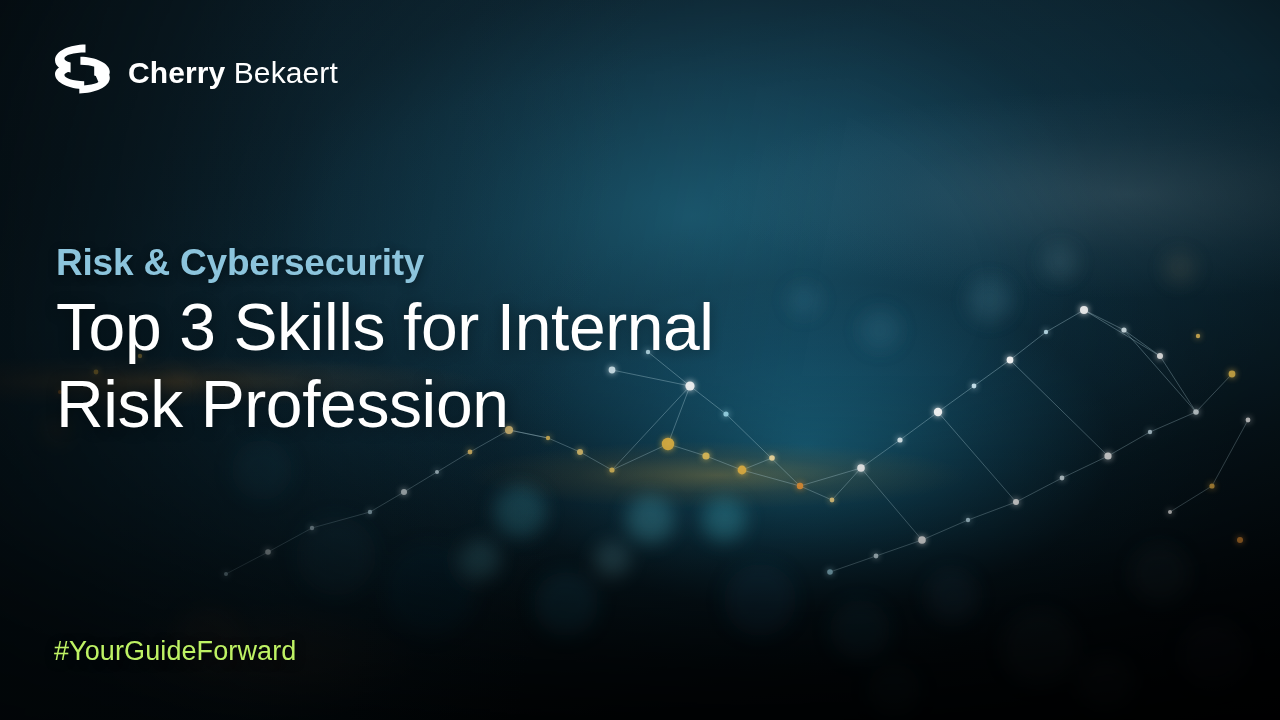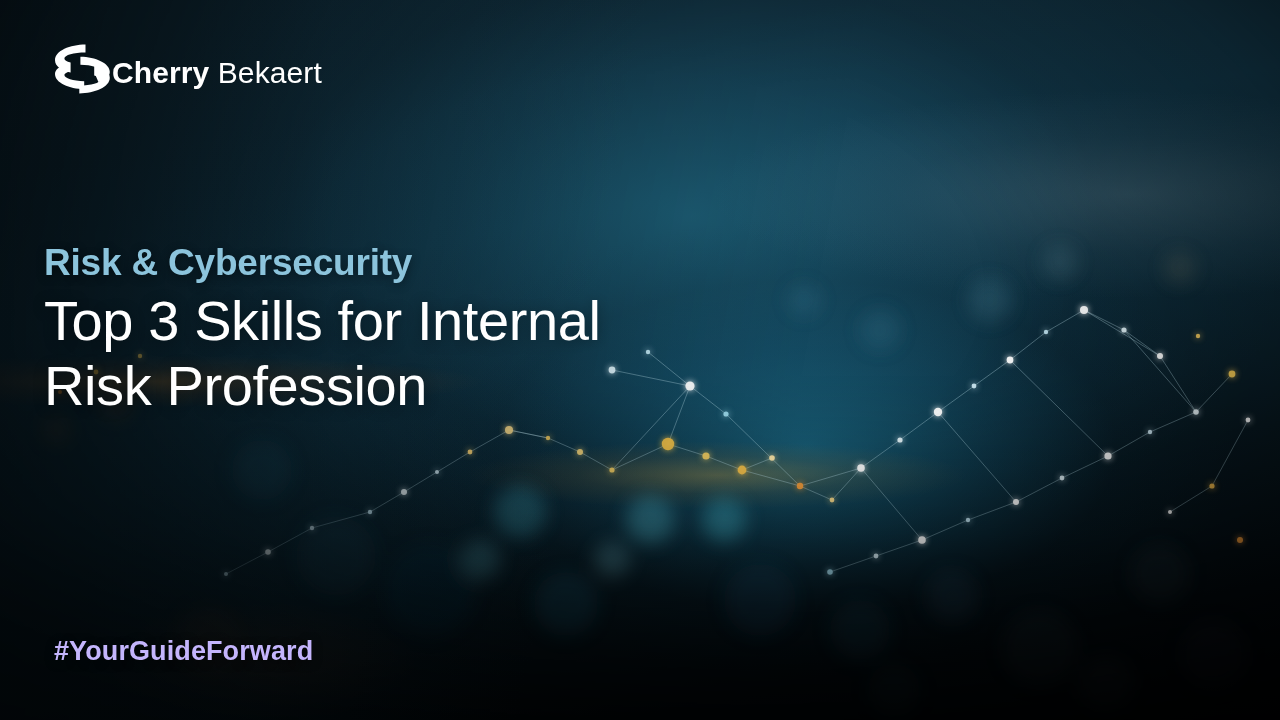--- a/index.html
+++ b/index.html
@@ -108,67 +108,67 @@
   #bg-mesh, #bg-bokeh { inset: 0; }
   #bg-mesh svg, #bg-bokeh svg { display: block; width: 1280px; height: 720px; }
 
   
   #logo {
     position: absolute;
     left: 52px;
     top: 42px;
     display: flex;
     align-items: center;
-    gap: 0;
+    gap: 16px;
   }
   #logo-mark { width: 60px; height: 62px; display: block; }
   #logo-word {
     font-size: 30px;
     letter-spacing: 0.1px;
     color: #ffffff;
     white-space: nowrap;
     line-height: 1;
   }
   #logo-word .w1 { font-weight: 700; }
   #logo-word .w2 { font-weight: 300; }
 
   
   #headline-block {
     position: absolute;
-    left: 44px;
+    left: 56px;
     top: 243px;
     width: 840px;
   }
   #eyebrow {
     font-size: 37px;
     font-weight: 700;
     line-height: 1.08;
     color: #8cc4dc;
     letter-spacing: -0.2px;
     margin: 0 0 6px 0;
     text-shadow: 0 2px 10px rgba(0,0,0,0.45);
   }
   #title {
     margin: 0;
-    font-size: 56px;
+    font-size: 66px;
     font-weight: 300;
     line-height: 1.16;
     color: #ffffff;
     letter-spacing: -0.4px;
     text-shadow: 0 2px 14px rgba(0,0,0,0.40);
   }
   #title .tline { display: block; }
 
   #hashtag {
     position: absolute;
     left: 54px;
     top: 636px;
     font-size: 27px;
-    font-weight: 700;
-    color: #c4b5fd;
+    font-weight: 400;
+    color: #bef264;
     letter-spacing: 0.1px;
     text-shadow: 0 2px 10px rgba(0,0,0,0.55);
   }
 </style>
 </head>
 <body>
 
 <div id="slide">
 
   <div class="bg-layer" id="bg-base"></div>

